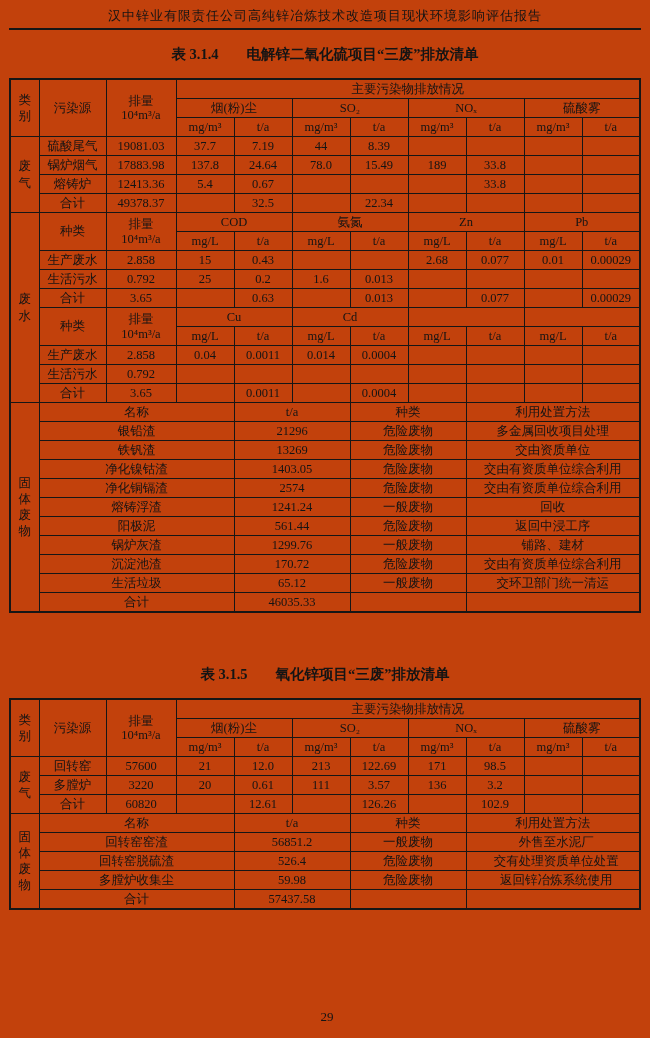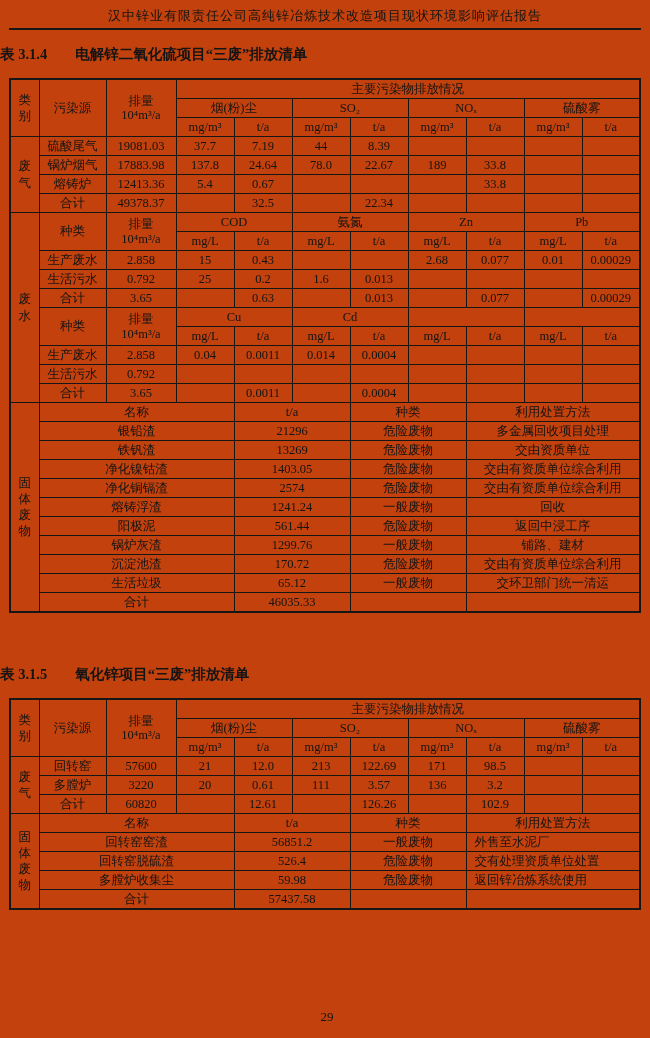--- a/index.html
+++ b/index.html
@@ -7,36 +7,36 @@
     width:650px;height:1038px;background:#fbfbfa;
     font-family:"Liberation Serif","DejaVu Serif",serif;color:#141414;
     position:relative;overflow:hidden;
   }
   .page{position:relative;width:650px;height:1038px;background:#c2410c;}
   .report-header{
     text-align:center;padding-top:7px;font-size:13px;letter-spacing:1px;white-space:nowrap;
   }
   .header-rule{margin:3px 9px 0 9px;border-top:2px solid #161616;height:0;}
   .table-title{
-    font-weight:bold;font-size:14.5px;margin-top:15px;white-space:nowrap;
+    text-align:center;font-weight:bold;font-size:14.5px;margin-top:15px;white-space:nowrap;
   }
   .table-title .title-gap{display:inline-block;width:28px;}
   table.report-table{
     border-collapse:collapse;table-layout:fixed;width:632px;
     margin:14px auto 0 auto;border:2px solid #161616;
   }
   table.report-table td{
     border:1px solid #161616;text-align:center;vertical-align:middle;
     font-size:12.5px;height:18px;line-height:1.15;padding:0 1px;overflow:hidden;
   }
   table.report-table td.vert{
     word-break:break-all;line-height:1.3;padding:9px 7px;
   }
   table.report-table td.left{
-    text-align:left;padding-left:8px;
+    text-align:center;padding-left:8px;
   }
   .t2{margin-top:13px;}
   .title-2{margin-top:52px;}
   .page-number{
     position:absolute;bottom:13px;left:2px;width:100%;text-align:center;font-size:13px;
   }
 </style>
 </head>
 <body>
 
@@ -98,21 +98,21 @@
           <td></td>
           <td></td>
           <td></td>
         </tr>
         <tr>
           <td>锅炉烟气</td>
           <td>17883.98</td>
           <td>137.8</td>
           <td>24.64</td>
           <td>78.0</td>
-          <td>22.67</td>
+          <td>15.49</td>
           <td>189</td>
           <td>33.8</td>
           <td></td>
           <td></td>
         </tr>
         <tr>
           <td>熔铸炉</td>
           <td>12413.36</td>
           <td>5.4</td>
           <td>0.67</td>

